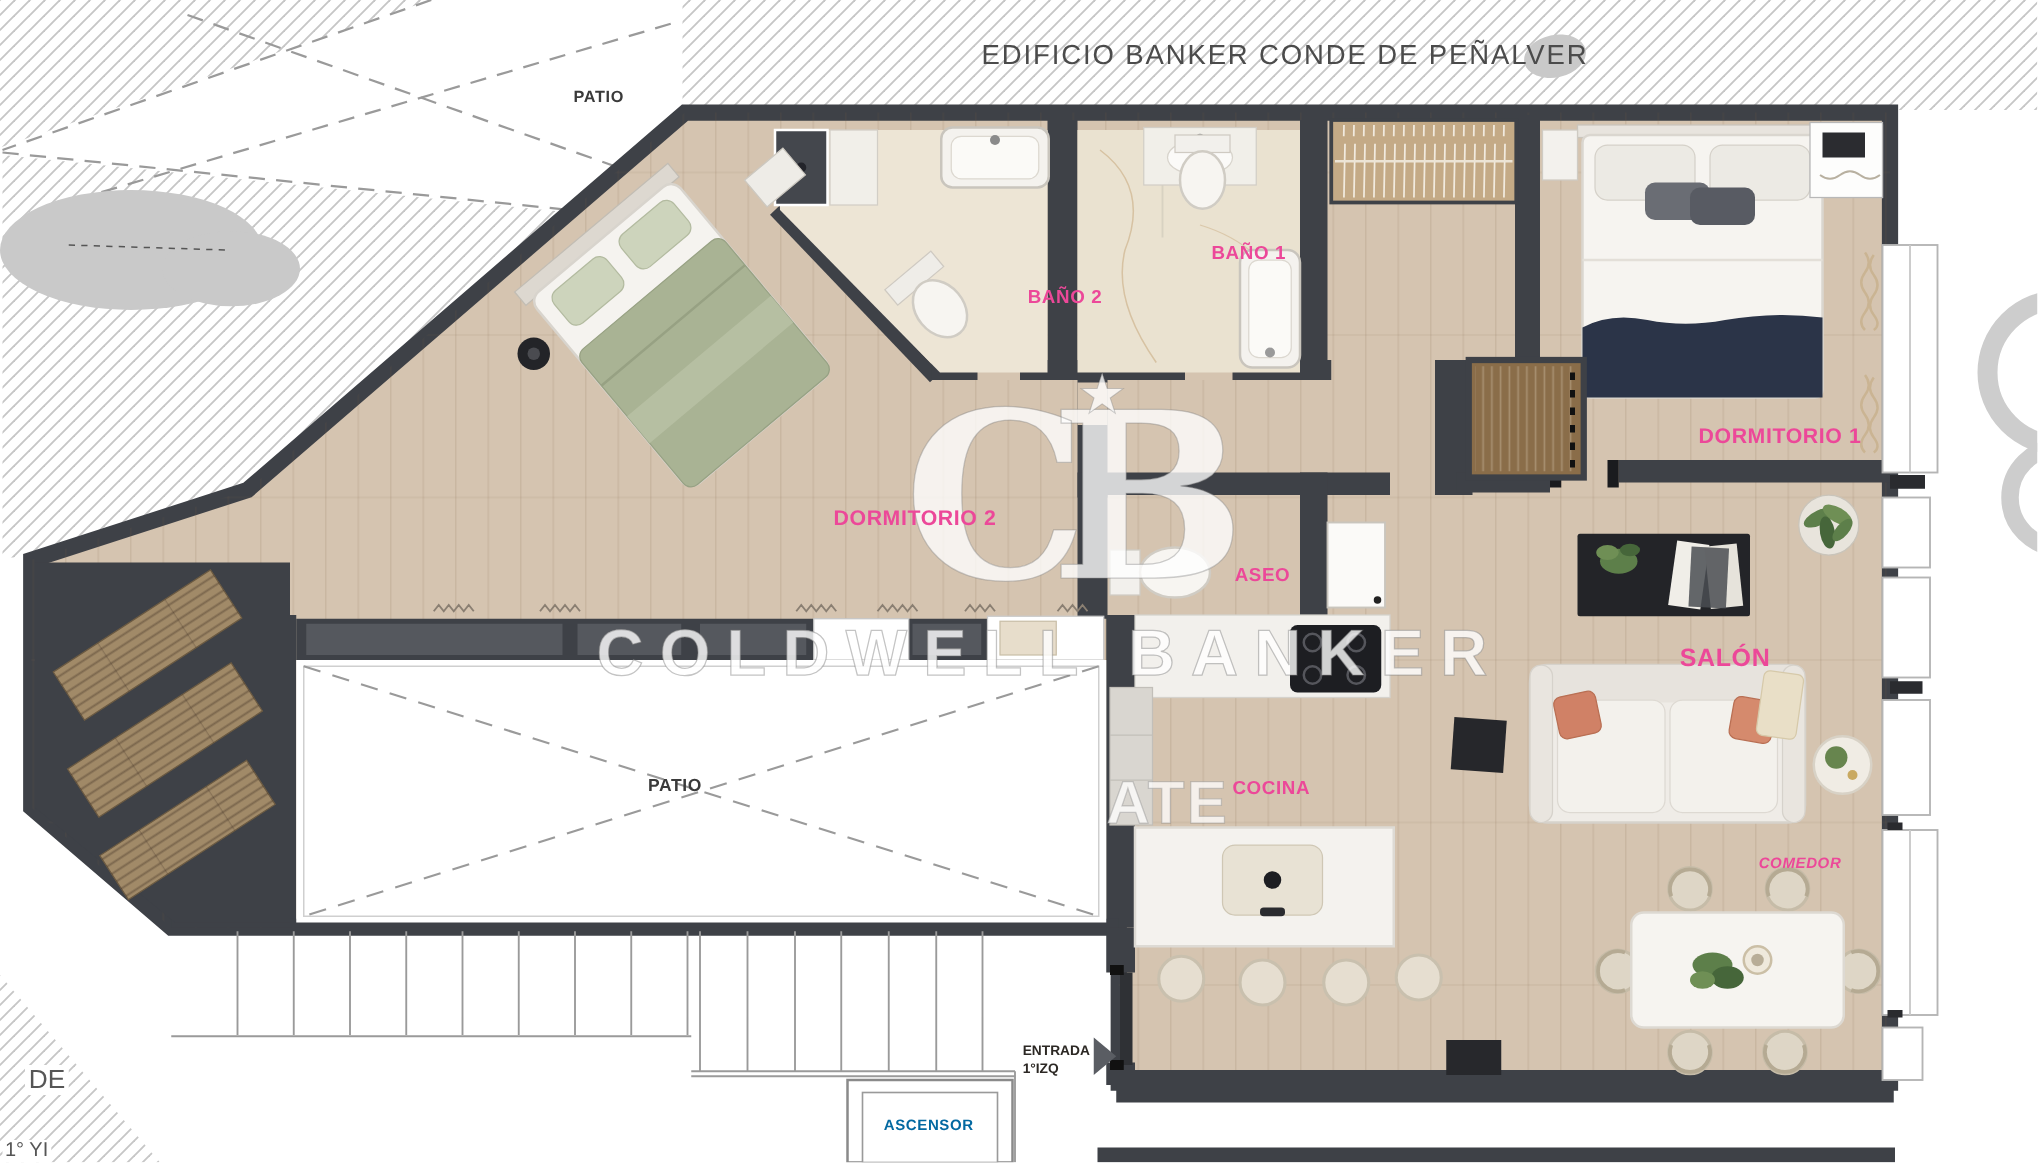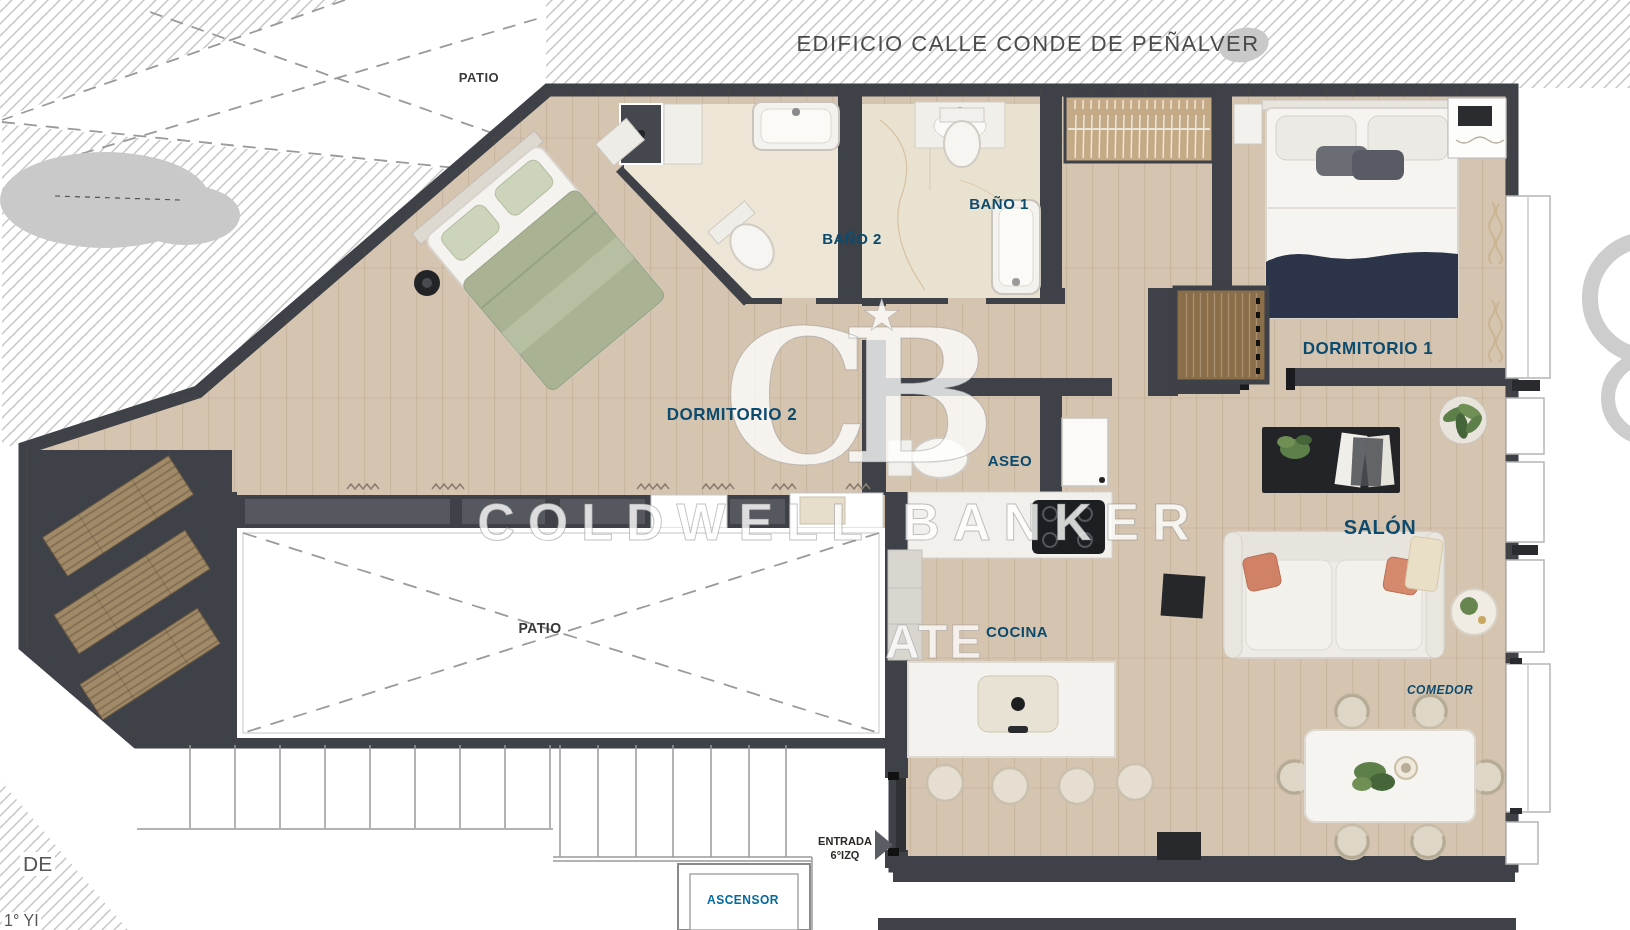--- a/index.html
+++ b/index.html
@@ -1,23 +1,23 @@
 <!DOCTYPE html>
 <html><head>
 <meta charset="utf-8">
 <style>
   html,body{margin:0;padding:0;background:#fff;}
   #canvas{position:relative;width:1630px;height:930px;background:#ffffff;overflow:hidden;
           font-family:"Liberation Sans", sans-serif;}
   #canvas svg{position:absolute;left:0;top:0;}
   .label{position:absolute;transform:translate(-50%,-50%);white-space:nowrap;
-         color:#0c4a6e;font-weight:700;letter-spacing:.5px;}
+         color:#ec4899;font-weight:700;letter-spacing:.5px;}
   .label.light{font-weight:400;color:#4b4b4b;}
   .edge-label{position:absolute;color:#565656;font-weight:400;white-space:nowrap;}
-  .entr{position:absolute;text-align:center;transform:translate(-50%,-50%);
+  .entr{position:absolute;transform:translate(-50%,-50%);
         font-size:11px;font-weight:700;color:#2c2824;line-height:14px;}
 </style>
 </head>
 <body>
 
 <div id="canvas">
 <svg width="1630" height="930" viewBox="0 0 1630 930">
   <defs>
     <pattern id="hatch" width="12" height="12" patternUnits="userSpaceOnUse">
       <path d="M0,12 L12,0" stroke="#c6c6c6" stroke-width="1.5"></path>
@@ -417,37 +417,37 @@
   </g>
 
   <g>
     <text x="723" y="462" font-family="DejaVu Serif, serif" font-size="185" font-weight="bold" letter-spacing="-30" fill="rgba(255,255,255,0.78)" stroke="rgba(130,130,130,0.4)" stroke-width="1">CB</text>
     <text x="862" y="330" font-size="44" fill="rgba(255,255,255,0.8)" stroke="rgba(130,130,130,0.4)" stroke-width="0.8">★</text>
     <text x="840" y="540" text-anchor="middle" font-family="Liberation Sans, sans-serif" font-size="52" font-weight="bold" letter-spacing="13" fill="rgba(255,255,255,0.8)" stroke="rgba(125,125,125,0.45)" stroke-width="1">COLDWELL BANKER</text>
     <text x="885" y="658" font-family="Liberation Sans, sans-serif" font-size="48" font-weight="bold" letter-spacing="2" fill="rgba(255,255,255,0.75)" stroke="rgba(135,135,135,0.4)" stroke-width="1">ATE</text>
   </g>
 </svg>
 
-<div class="label light" style="left:1028px;top:44px;font-size:22px;letter-spacing:1.5px;">EDIFICIO CALLE CONDE DE PEÑALVER</div>
+<div class="label light" style="left:1028px;top:44px;font-size:22px;letter-spacing:1.5px;">EDIFICIO BANKER CONDE DE PEÑALVER</div>
 
 <div class="label" style="left:479px;top:77px;font-size:13px;font-weight:600;color:#3a3a3a;">PATIO</div>
 
 <div class="label" style="left:824px;top:238px;font-size:15px;margin-left:28px;">BAÑO 2</div>
 <div class="label" style="left:999px;top:203px;font-size:15px;">BAÑO 1</div>
 <div class="label" style="left:732px;top:415px;font-size:17px;">DORMITORIO 2</div>
-<div class="label" style="left:1368px;top:349px;font-size:17px;">DORMITORIO 1</div>
+<div class="label" style="left:1424px;top:349px;font-size:17px;">DORMITORIO 1</div>
 <div class="label" style="left:1010px;top:460px;font-size:15px;">ASEO</div>
 <div class="label" style="left:1380px;top:527px;font-size:20px;">SALÓN</div>
 <div class="label" style="left:1017px;top:631px;font-size:15px;">COCINA</div>
 <div class="label" style="left:1440px;top:690px;font-size:12px;font-style:italic;">COMEDOR</div>
 
 <div class="label" style="left:540px;top:628px;font-size:14px;font-weight:600;color:#3a3a3a;">PATIO</div>
 
 <div class="entr" style="left:845px;top:848px;">
   <div>ENTRADA</div>
-  <div>6°IZQ</div>
+  <div>1°IZQ</div>
 </div>
 
 <div class="label" style="left:743px;top:900px;font-size:12px;font-weight:600;color:#0369a1;">ASCENSOR</div>
 
 <div class="edge-label" style="left:20px;top:852px;font-size:21px;background:#fff;padding:0 3px;">DE</div>
 <div class="edge-label" style="left:2px;top:912px;font-size:16px;background:#fff;padding:0 2px;">1° YI</div>
 </div>
 
 </body></html>

